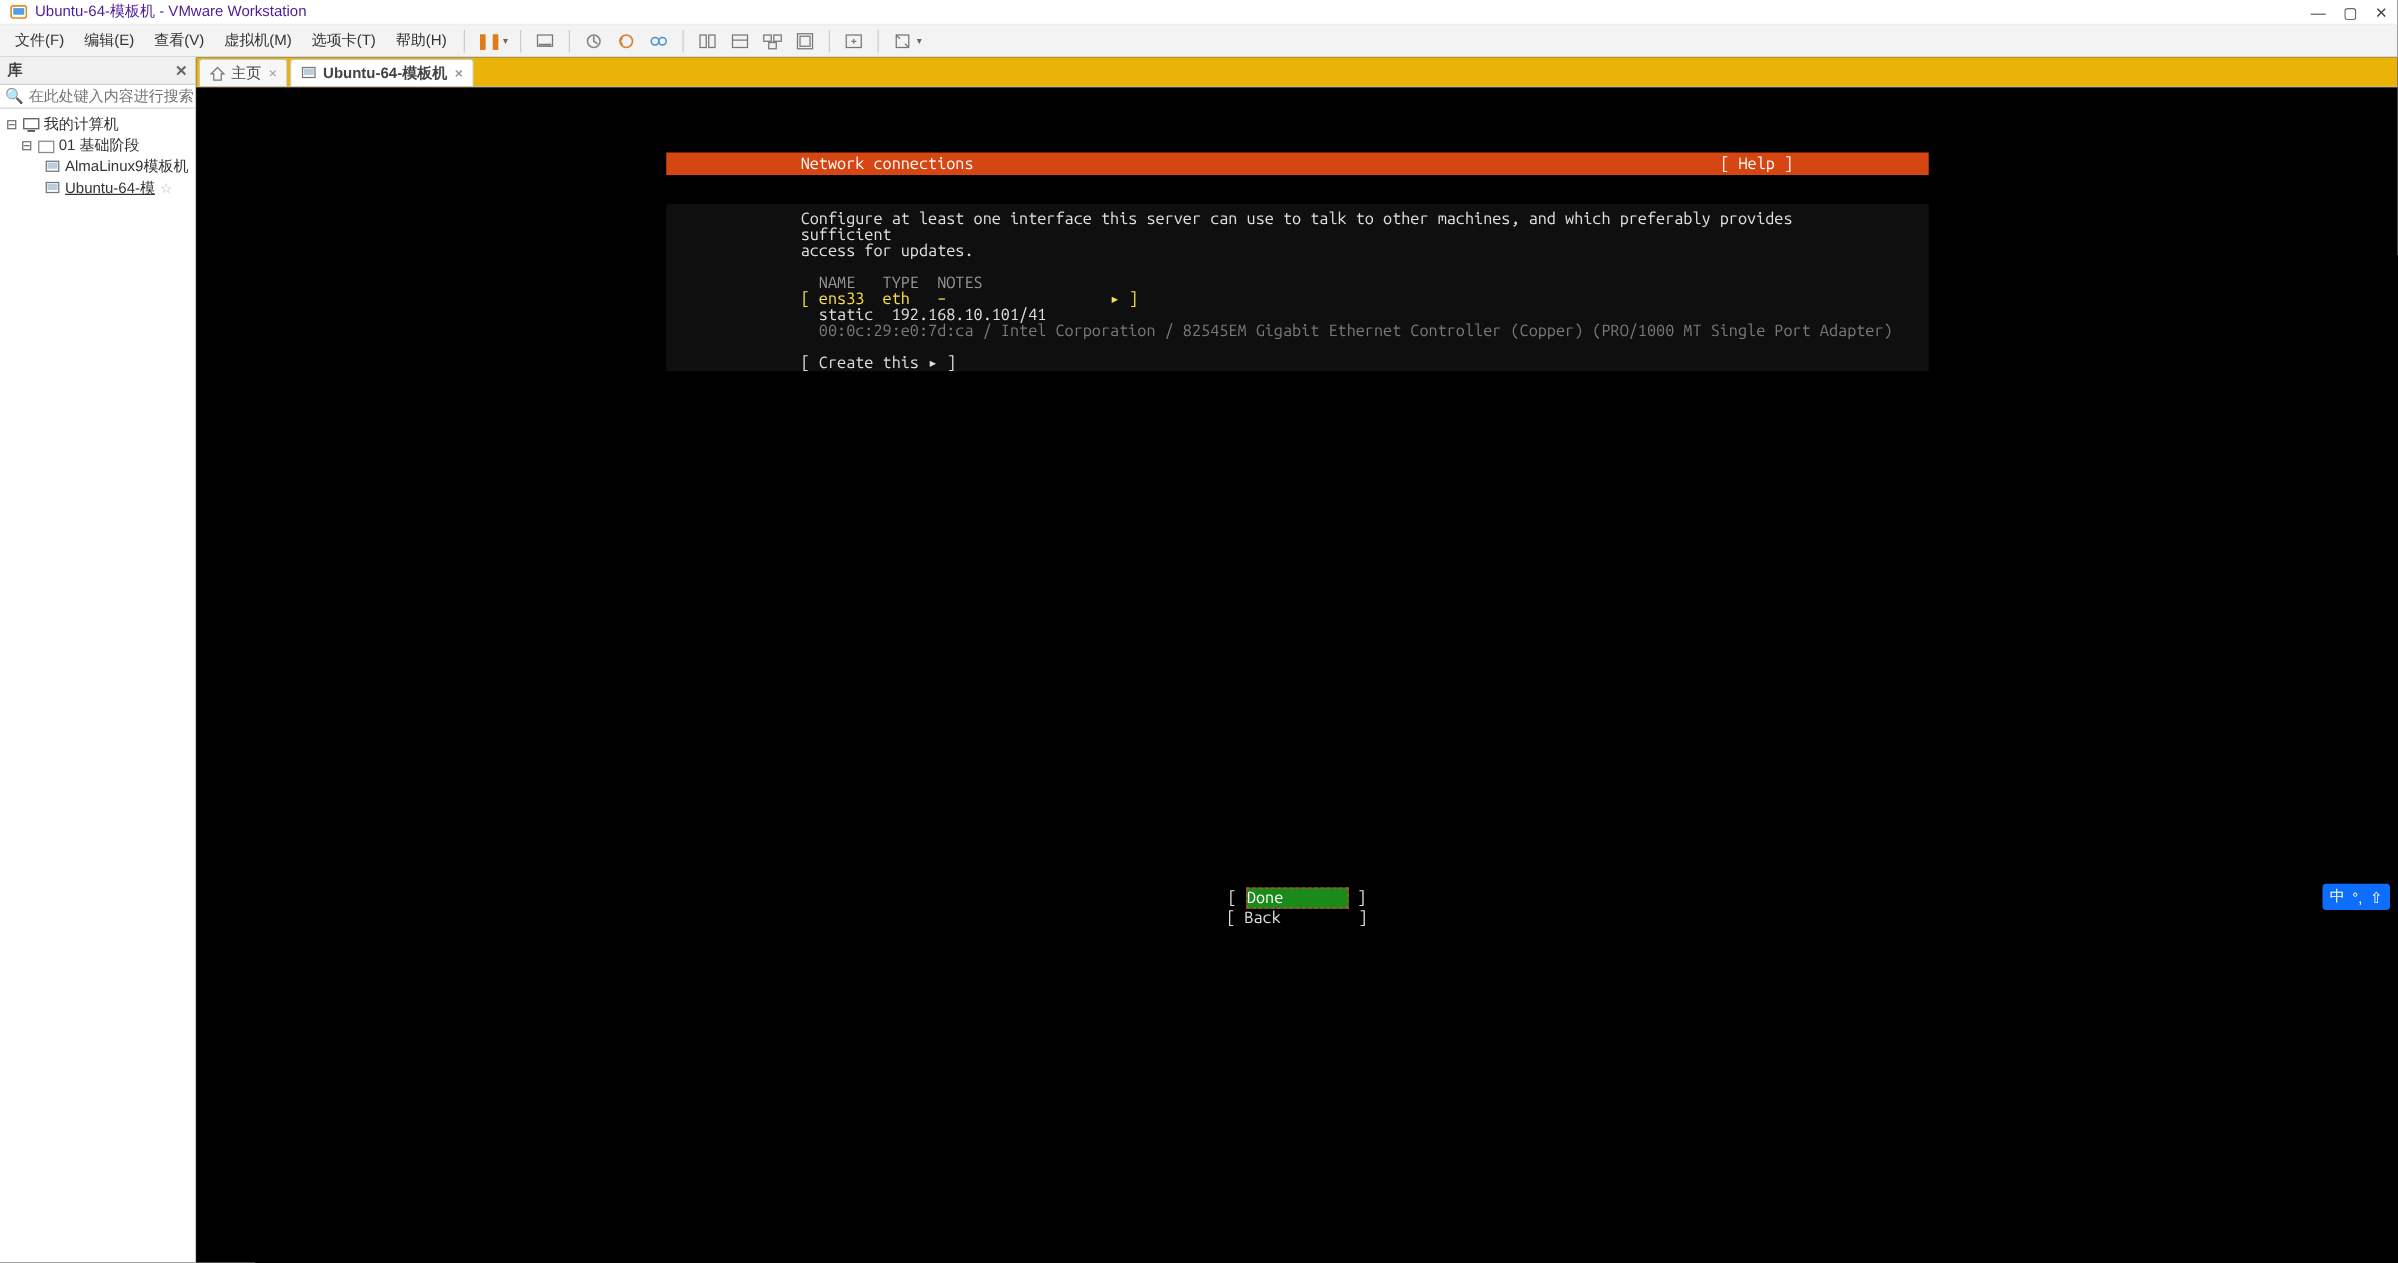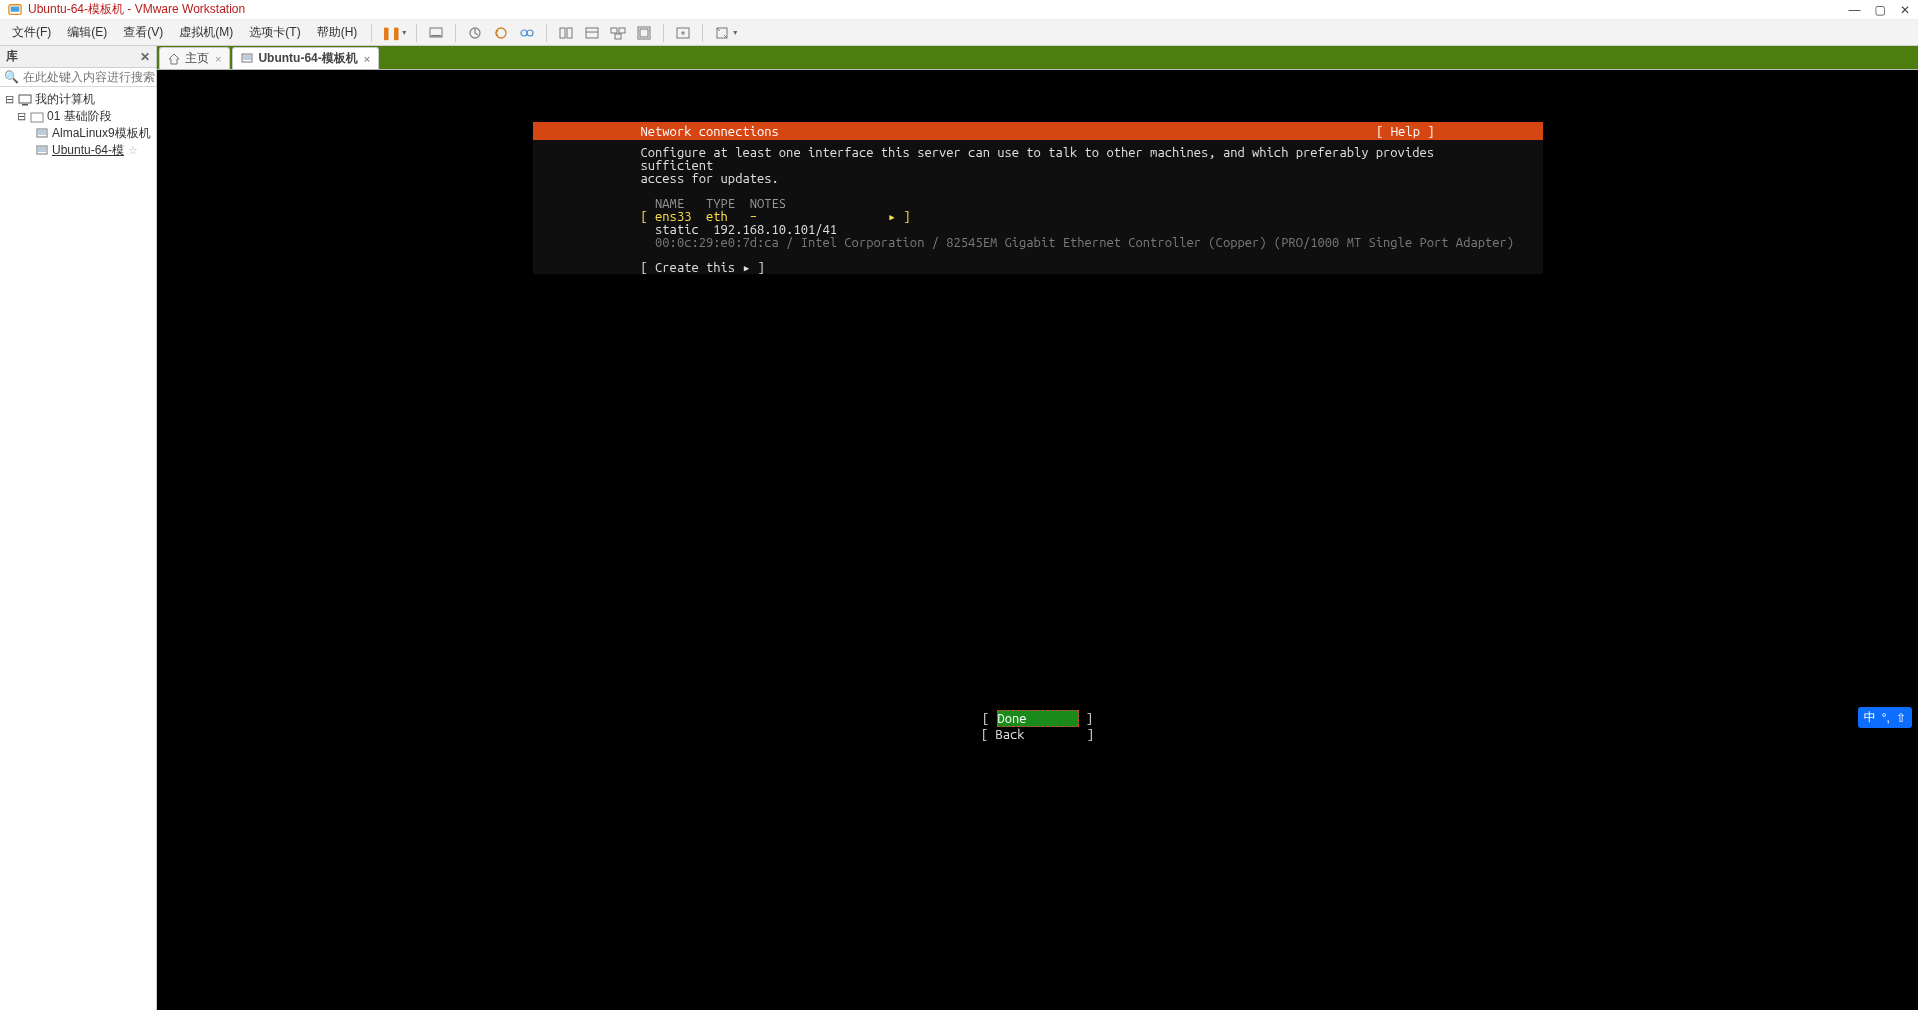--- a/index.html
+++ b/index.html
@@ -19,21 +19,21 @@
   align-items: center;
   padding: 0 8px;
   background: #fff;
   border-bottom: 1px solid #eee;
 }
 .titlebar .app-icon {
   width: 14px; height: 14px;
   margin-right: 6px;
   display: inline-block;
 }
-.titlebar .title { flex: 1; color: #b91c1c; }
+.titlebar .title { flex: 1; color: #4c1d95; }
 .win-controls { display: flex; gap: 14px; color: #444; }
 .win-controls span { cursor: pointer; font-family: "Segoe UI Symbol", sans-serif; }
 
 
 .toolbar-strip {
   height: 26px;
   display: flex;
   align-items: center;
   background: #f3f3f3;
   border-bottom: 1px solid #d0d0d0;
@@ -92,21 +92,21 @@
 .tree-row.depth2 { padding-left: 30px; }
 .tree-row.active { }
 .tree-row .label { overflow: hidden; text-overflow: ellipsis; }
 .tree-row .label.underlined { text-decoration: underline; }
 .tree-row .star { color: #bbb; margin-left: 4px; font-size: 11px; }
 
 
 .right { flex: 1; display: flex; flex-direction: column; background: #000; }
 .tabs-strip {
   height: 24px;
-  background: #4d7c0f;
+  background: #eab308;
   display: flex;
   align-items: flex-end;
   padding-left: 2px;
   border-bottom: 1px solid #b8b8b8;
 }
 .tab {
   height: 22px;
   display: flex;
   align-items: center;
   padding: 0 8px;
@@ -146,20 +146,21 @@
   align-items: center;
   justify-content: space-between;
   padding: 0;
 }
 .installer-title { color: #fff; padding-left: 108px; }
 .installer-help { color: #fff; padding-right: 108px; cursor: pointer; }
 .installer-body {
   background: #0f0f0f;
   padding: 6px 0 0 0;
   color: #d0d0d0;
+  margin-top: 23px;
 }
 .body-inner { padding-left: 108px; padding-right: 108px; }
 .desc { color: #e0e0e0; line-height: 1.0; white-space: pre-wrap; }
 .table-head { color: #999; margin-top: 12px; white-space: pre; }
 .iface-row { color: #fde047; white-space: pre; cursor: pointer; }
 .iface-static { color: #e0e0e0; white-space: pre; }
 .hw-line { color: #7a7a7a; white-space: pre; }
 .create-bond { color: #e0e0e0; margin-top: 12px; cursor: pointer; }
 .installer-bottom {
   position: absolute;

